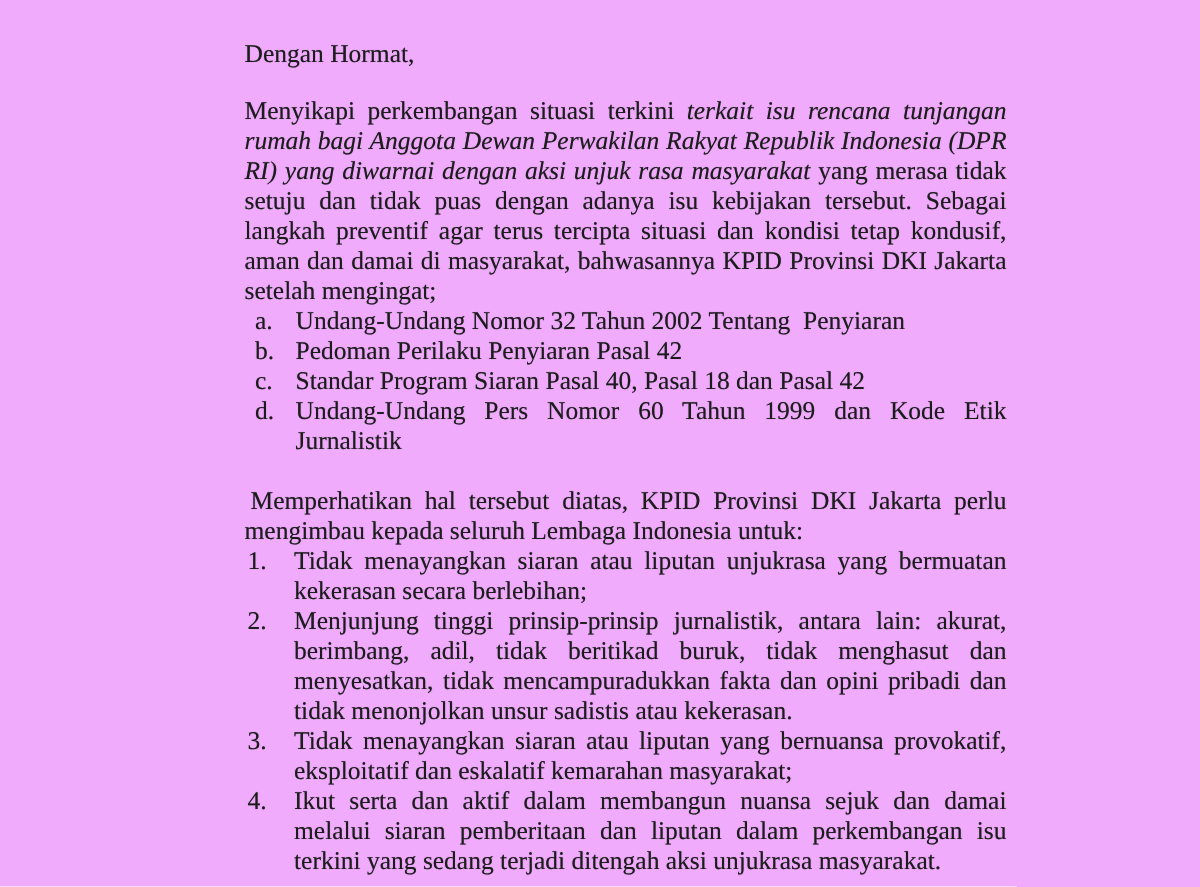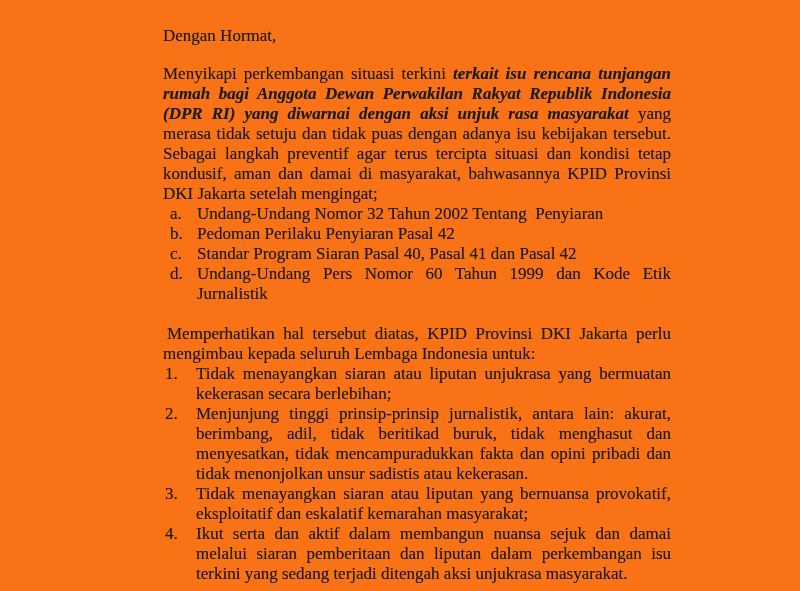--- a/index.html
+++ b/index.html
@@ -4,21 +4,21 @@
 <style>
   html, body {
     margin: 0;
     padding: 0;
     background: #ffffff;
   }
   .page {
     position: relative;
     width: 800px;
     height: 591px;
-    background: #f97316;
+    background: #f0abfc;
     overflow: hidden;
     font-family: "Liberation Serif", "DejaVu Serif", serif;
   }
   .content {
     position: absolute;
     left: 163px;
     top: 26px;
     width: 508px;
     font-size: 17px;
     line-height: 20px;
@@ -33,21 +33,21 @@
   }
   .para {
     margin: 0;
     text-align: justify;
   }
   .para.intro {
     margin-top: 20px;
     text-indent: 4px;
   }
   .seg-bold-italic {
-    font-weight: bold;
+    font-weight: normal;
     font-style: italic;
   }
   .doc-list {
     margin: 0;
     padding: 0;
     list-style: none;
   }
   .doc-list .item {
     display: flex;
     align-items: flex-start;
@@ -79,21 +79,21 @@
       <li class="item">
         <span class="marker">a.</span>
         <span class="item-text">Undang-Undang Nomor 32 Tahun 2002 Tentang &nbsp;Penyiaran</span>
       </li>
       <li class="item">
         <span class="marker">b.</span>
         <span class="item-text">Pedoman Perilaku Penyiaran Pasal 42</span>
       </li>
       <li class="item">
         <span class="marker">c.</span>
-        <span class="item-text">Standar Program Siaran Pasal 40, Pasal 41 dan Pasal 42</span>
+        <span class="item-text">Standar Program Siaran Pasal 40, Pasal 18 dan Pasal 42</span>
       </li>
       <li class="item">
         <span class="marker">d.</span>
         <span class="item-text">Undang-Undang Pers Nomor 60 Tahun 1999 dan Kode Etik Jurnalistik</span>
       </li>
     </ul>
 
     <p class="para intro">Memperhatikan hal tersebut diatas, KPID Provinsi DKI Jakarta perlu mengimbau kepada seluruh Lembaga Indonesia untuk:</p>
 
     <ul class="doc-list numbered">

